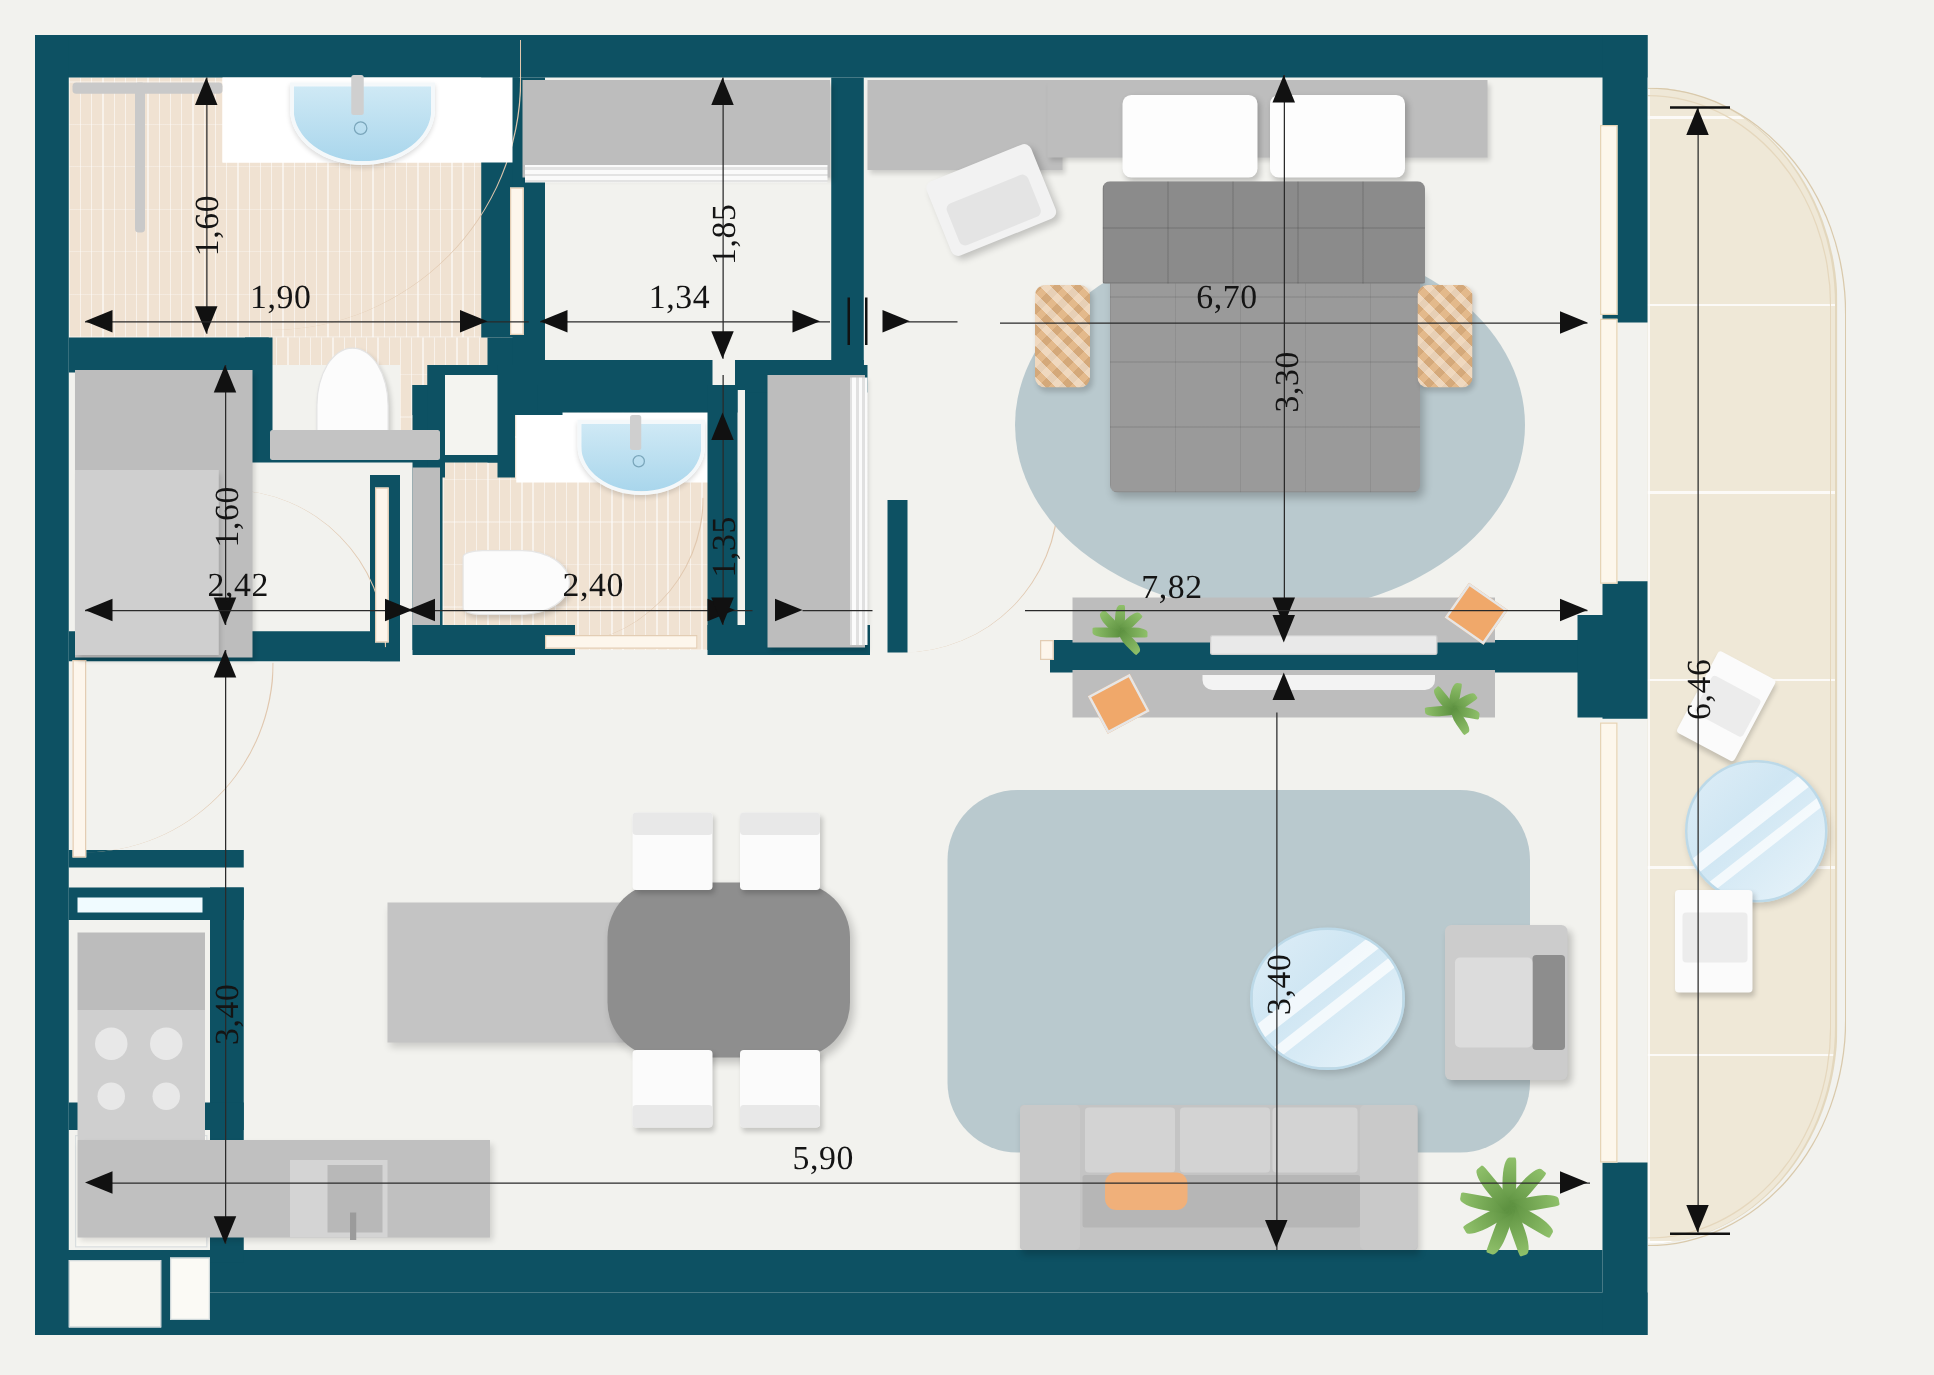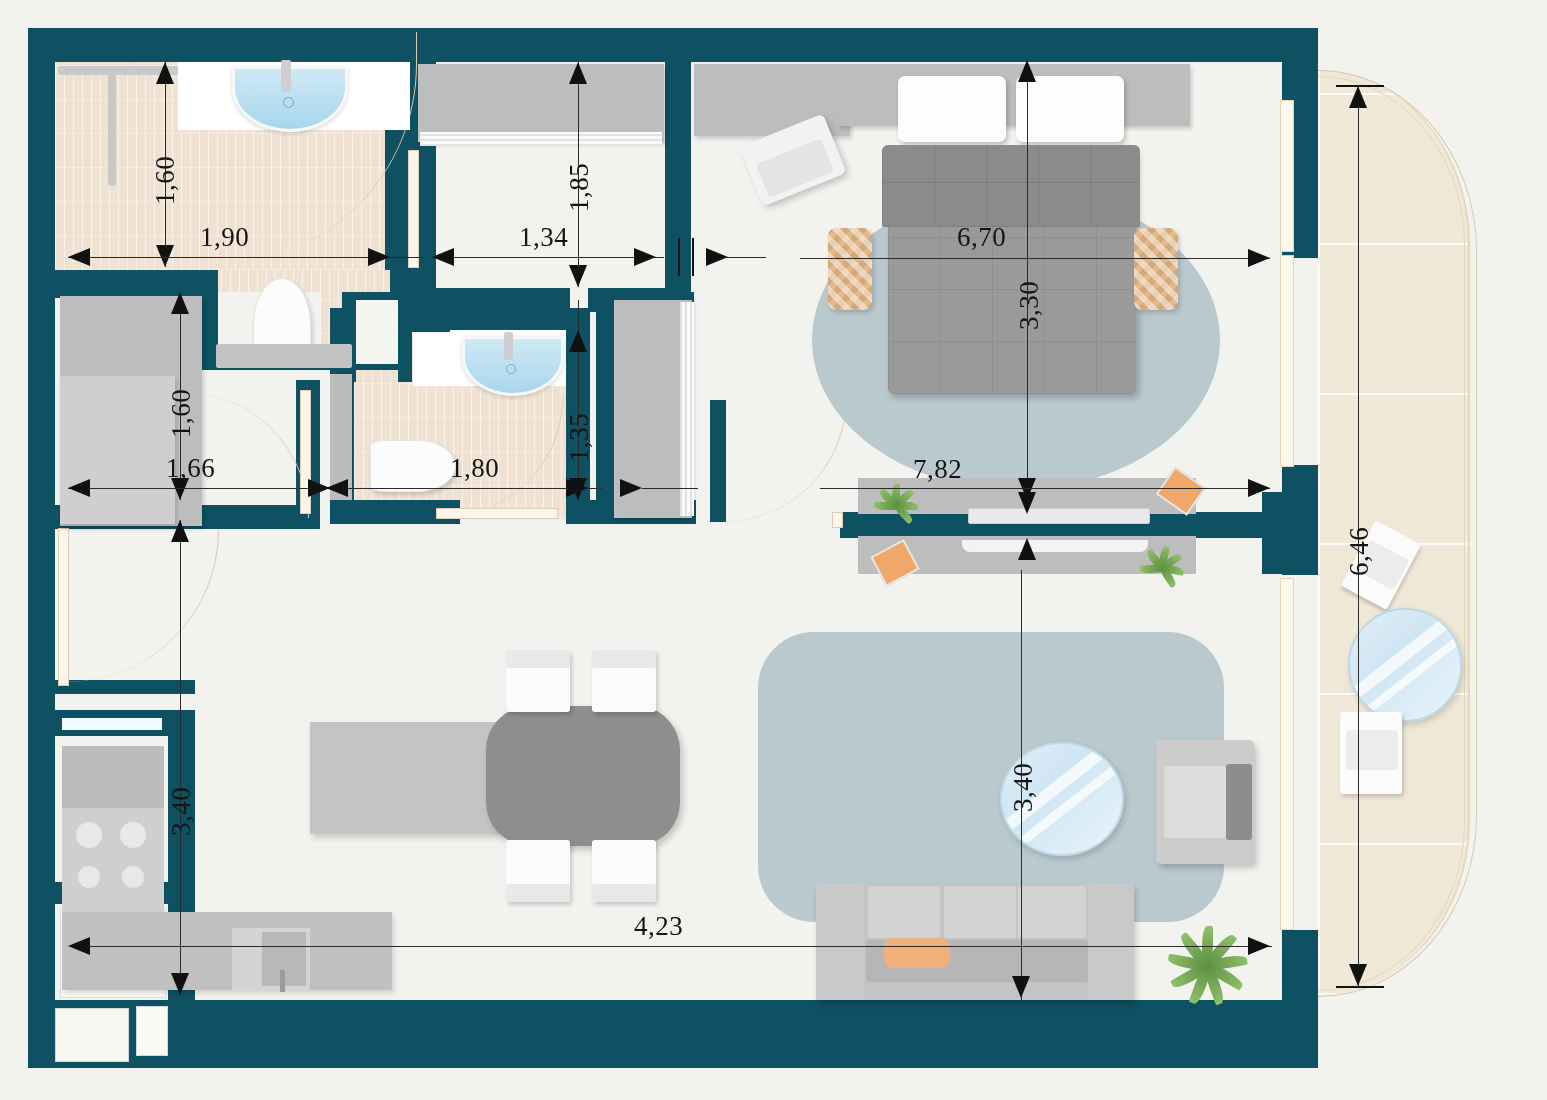--- a/index.html
+++ b/index.html
@@ -365,26 +365,26 @@
   <div class="dimline dimh" style="left:726px;top:257px;width:40px;"></div>
 
   <div class="dimline dimv" style="left:180px;top:292px;height:208px;"></div>
   <div class="arrow arr-u" style="left:171px;top:292px;"></div>
   <div class="arrow arr-d" style="left:171px;top:478px;"></div>
   <div class="dimlabel vert" style="left:168px;top:438px;">1,60</div>
 
   <div class="dimline dimh" style="left:68px;top:488px;width:262px;"></div>
   <div class="arrow arr-l" style="left:68px;top:479px;"></div>
   <div class="arrow arr-r" style="left:308px;top:479px;"></div>
-  <div class="dimlabel" style="left:166px;top:455px;">1,66</div>
+  <div class="dimlabel" style="left:166px;top:455px;">2,42</div>
 
   <div class="dimline dimh" style="left:340px;top:488px;width:262px;"></div>
   <div class="arrow arr-l" style="left:326px;top:479px;"></div>
   <div class="arrow arr-r" style="left:566px;top:479px;"></div>
-  <div class="dimlabel" style="left:450px;top:455px;">1,80</div>
+  <div class="dimlabel" style="left:450px;top:455px;">2,40</div>
   <div class="arrow arr-r" style="left:620px;top:479px;"></div>
   <div class="dimline dimh" style="left:642px;top:488px;width:56px;"></div>
 
   <div class="dimline dimv" style="left:578px;top:300px;height:200px;"></div>
   <div class="arrow arr-u" style="left:569px;top:330px;"></div>
   <div class="arrow arr-d" style="left:569px;top:478px;"></div>
   <div class="dimlabel vert" style="left:566px;top:462px;">1,35</div>
 
   <div class="dimline dimh" style="left:800px;top:258px;width:470px;"></div>
   <div class="arrow arr-r" style="left:1248px;top:249px;"></div>
@@ -406,21 +406,21 @@
   <div class="arrow arr-d" style="left:171px;top:973px;"></div>
   <div class="dimlabel vert" style="left:168px;top:836px;">3,40</div>
 
   <div class="dimline dimv" style="left:1021px;top:570px;height:430px;"></div>
   <div class="arrow arr-d" style="left:1012px;top:976px;"></div>
   <div class="dimlabel vert" style="left:1010px;top:812px;">3,40</div>
 
   <div class="dimline dimh" style="left:72px;top:946px;width:1200px;"></div>
   <div class="arrow arr-l" style="left:68px;top:937px;"></div>
   <div class="arrow arr-r" style="left:1248px;top:937px;"></div>
-  <div class="dimlabel" style="left:634px;top:913px;">4,23</div>
+  <div class="dimlabel" style="left:634px;top:913px;">5,90</div>
 
   <div class="dimline dimv" style="left:1358px;top:86px;height:900px;"></div>
   <div class="arrow arr-u" style="left:1349px;top:86px;"></div>
   <div class="arrow arr-d" style="left:1349px;top:964px;"></div>
   <div class="tick" style="left:1336px;top:85px;width:48px;height:2px;"></div>
   <div class="tick" style="left:1336px;top:986px;width:48px;height:2px;"></div>
   <div class="dimlabel vert" style="left:1346px;top:576px;">6,46</div>
 
 </div>
 

